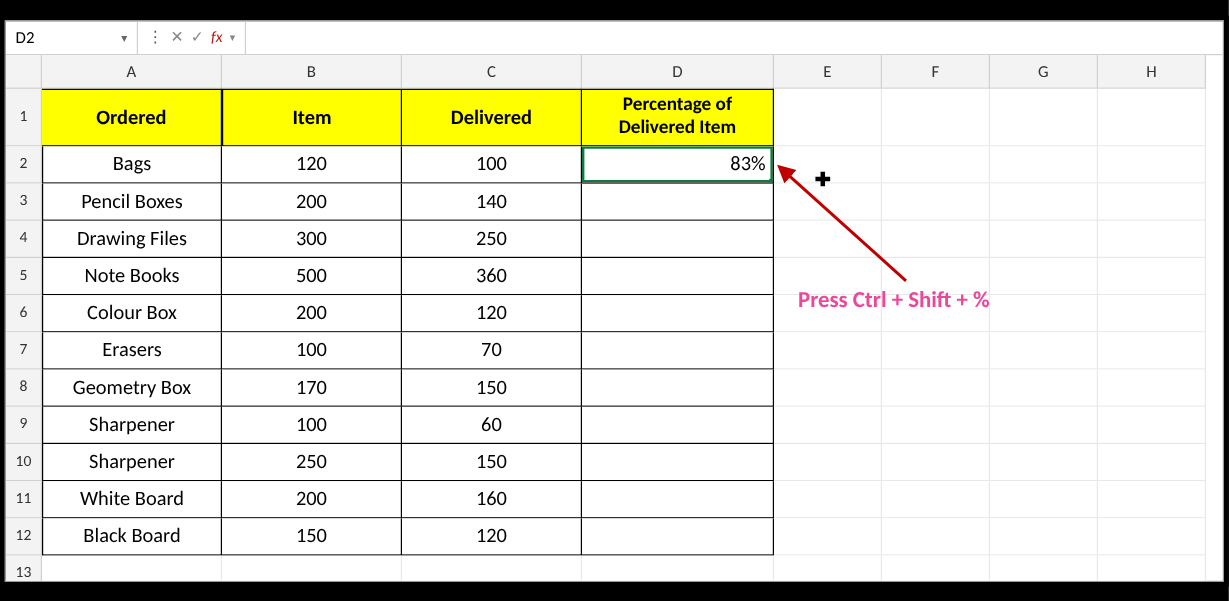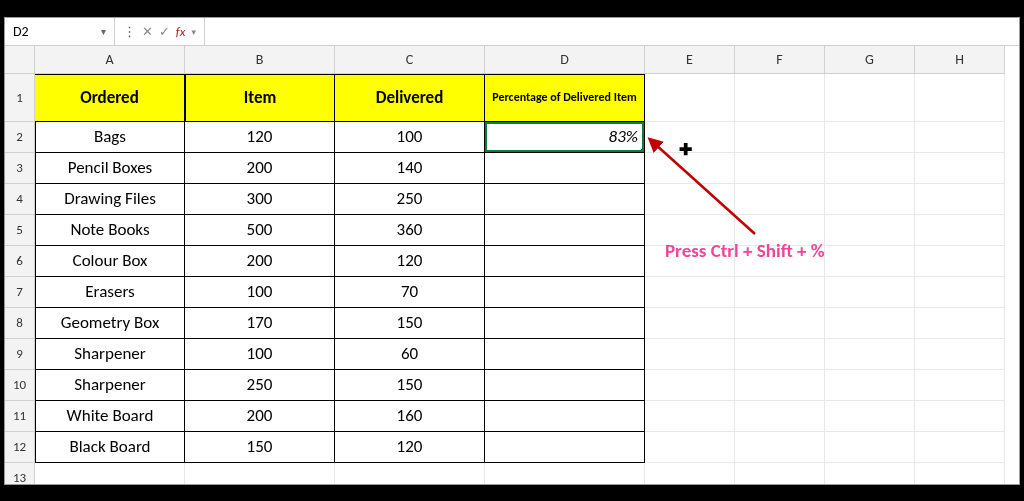--- a/index.html
+++ b/index.html
@@ -129,23 +129,23 @@
   }
   .cell.left-border { border-left: 1px solid #000; }
   .cell.top-border { border-top: 1px solid #000; }
   .cell.header-yellow {
     background: #ffff00;
     font-weight: 700;
   }
   .cell.header-yellow.multiline {
     text-align: center;
     line-height: 1.15;
-    font-size: 12px;
-  }
-  .cell.right-align { justify-content: flex-end; font-style: italic; }
+    font-size: 16px;
+  }
+  .cell.right-align { justify-content: flex-end; }
   .cell.selected {
     position: relative;
     box-shadow: inset 0 0 0 2px #0f7b3f;
   }
   .fill-handle {
     position: absolute;
     right: -3px;
     bottom: -3px;
     width: 6px; height: 6px;
     background: #0f7b3f;

